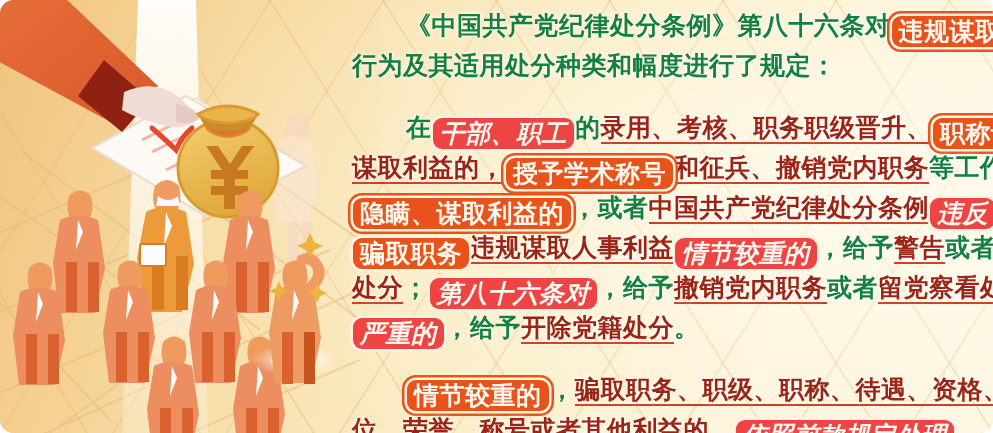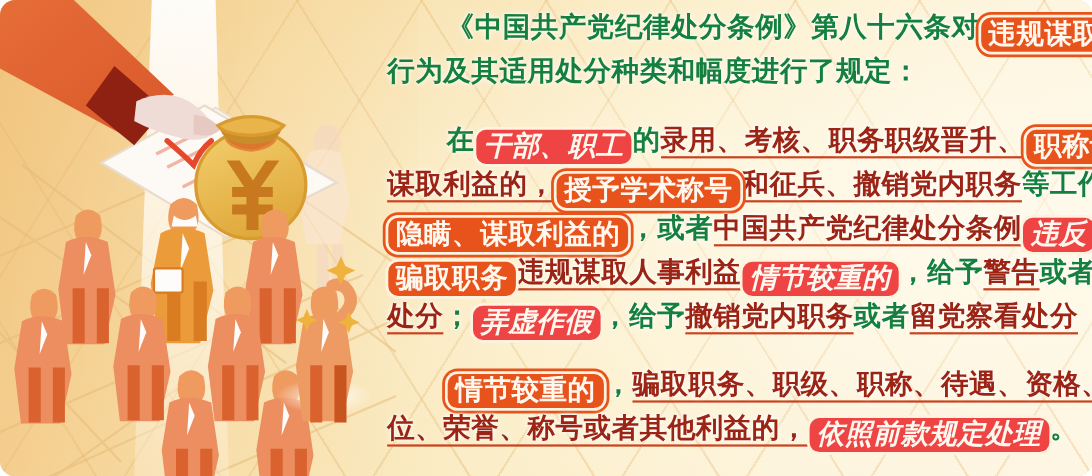--- a/index.html
+++ b/index.html
@@ -287,23 +287,26 @@
 
       <div class="line">
         <span class="chip chip-outline">隐瞒、谋取利益的</span><span class="t">，或者</span><span class="u">中国共产党纪律处分条例</span><span class="chip chip-dark">违反</span>
       </div>
 
       <div class="line">
         <span class="chip chip-orange">骗取职务</span><span class="u">违规谋取人事利益</span><span class="chip chip-dark">情节较重的</span><span class="t">，给予</span><span class="u">警告</span><span class="t">或者</span>
       </div>
 
       <div class="line">
-        <span class="u">处分</span><span class="t">；</span><span class="chip chip-dark">弄虚作假</span><span class="t">，给予</span><span class="u">撤销党内职务</span><span class="t">或者</span><span class="u">留党察看处分</span>
-      </div>
-
+        <span class="u">处分</span><span class="t">；</span><span class="chip chip-dark">第八十六条对</span><span class="t">，给予</span><span class="u">撤销党内职务</span><span class="t">或者</span><span class="u">留党察看处分</span>
+      </div>
+
+      <div class="line">
+        <span class="chip chip-dark">严重的</span><span class="t">，给予</span><span class="u">开除党籍处分</span><span class="t">。</span>
+      </div>
     </div>
 
     <div class="gapline"></div>
 
     <div class="para">
       <div class="line indent">
         <span class="chip chip-outline">情节较重的</span><span class="t">，</span><span class="u">骗取职务、职级、职称、待遇、资格、学历、学</span>
       </div>
       <div class="line">
         <span class="u">位、荣誉、称号或者其他利益的，</span><span class="chip chip-dark">依照前款规定处理</span><span class="t">。</span>

